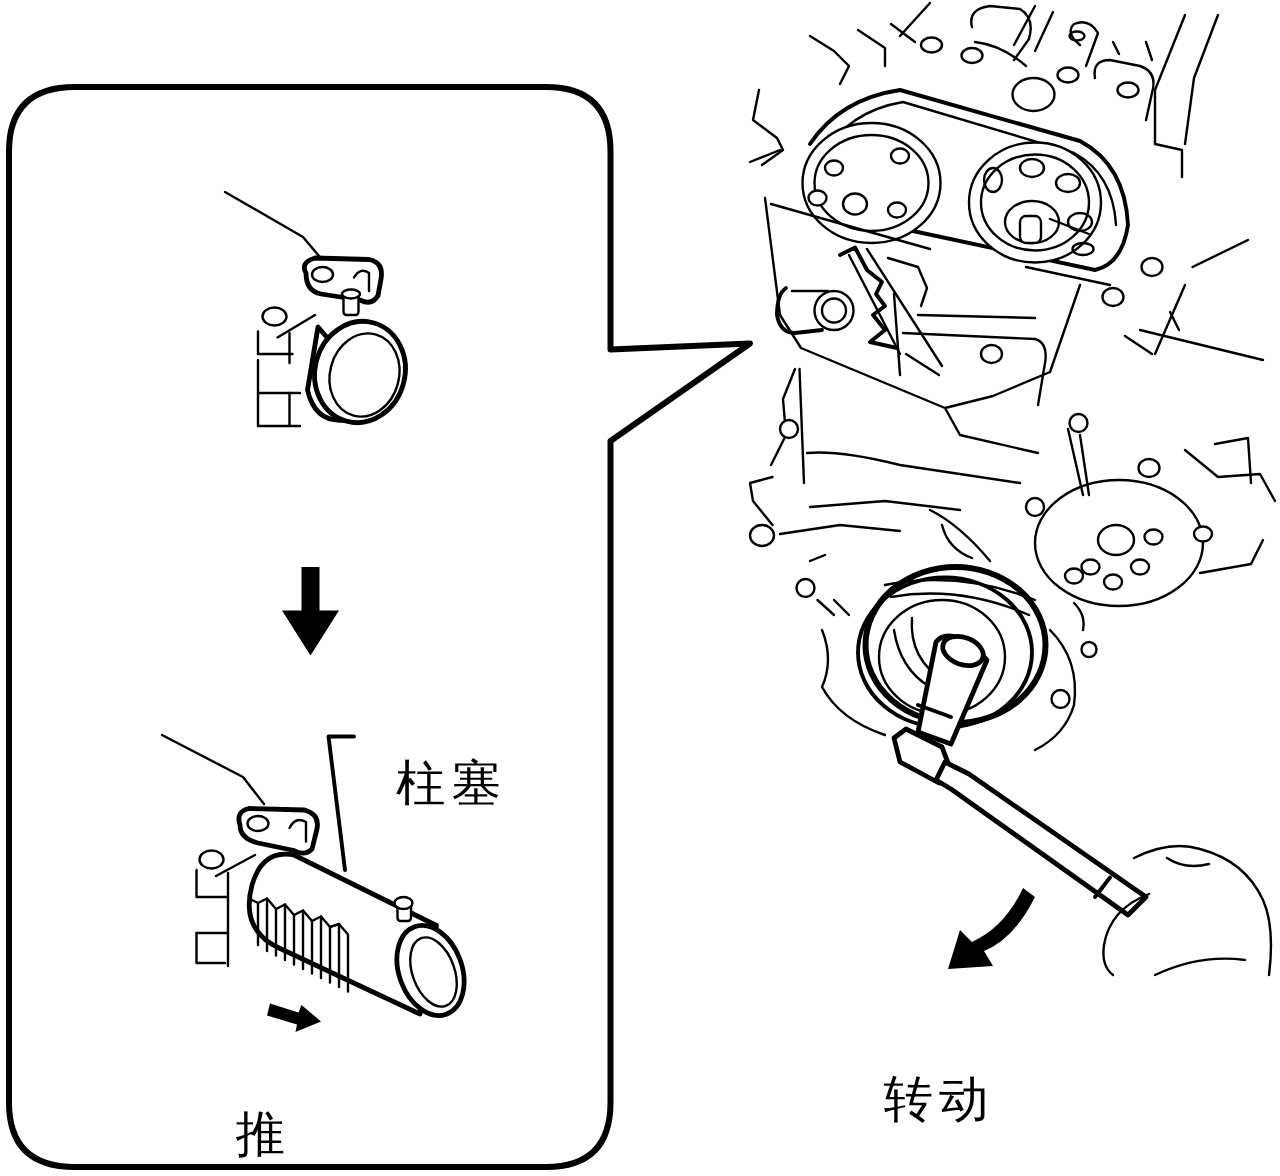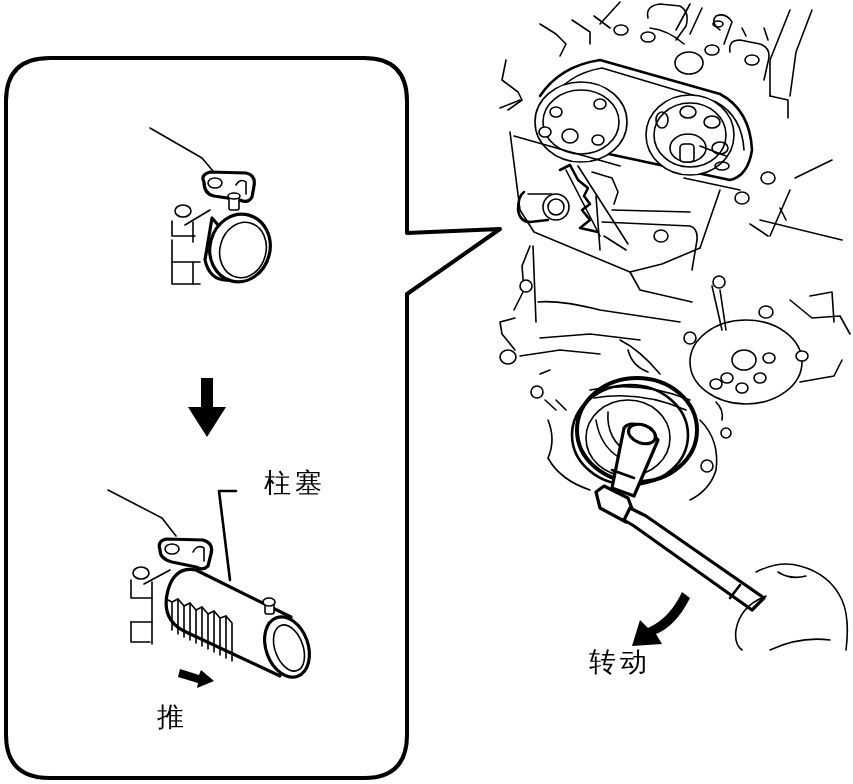--- a/index.html
+++ b/index.html
@@ -17,29 +17,30 @@
     #diagram {
       position: absolute;
       left: 0;
       top: 0;
       width: 853px;
       height: 784px;
     }
     .label {
       position: absolute;
       font-family: "DejaVu Sans", sans-serif;
-      font-size: 27px;
+      font-size: 33px;
       color: #000000;
       line-height: 1;
       white-space: nowrap;
       letter-spacing: 4px;
+      margin-top: 36px;
     }
     #label-plunger { left: 264px; top: 469px; }
     #label-push { left: 157px; top: 703px; }
-    #label-rotate { left: 589px; top: 648px; }
+    #label-rotate { left: 589px; top: 680px; }
     svg .ln { fill: none; stroke: #000; stroke-width: 1.6; stroke-linecap: round; stroke-linejoin: round; }
     svg .thk { fill: none; stroke: #000; stroke-width: 4; stroke-linecap: round; stroke-linejoin: round; }
     svg .med { fill: none; stroke: #000; stroke-width: 2.6; stroke-linecap: round; stroke-linejoin: round; }
     svg .wf { fill: #fff; stroke: #000; stroke-width: 1.6; stroke-linejoin: round; }
     svg .wft { fill: #fff; stroke: #000; stroke-width: 3.2; stroke-linejoin: round; }
     svg .blk { fill: #000; stroke: none; }
   </style>
 </head>
 <body>
 

